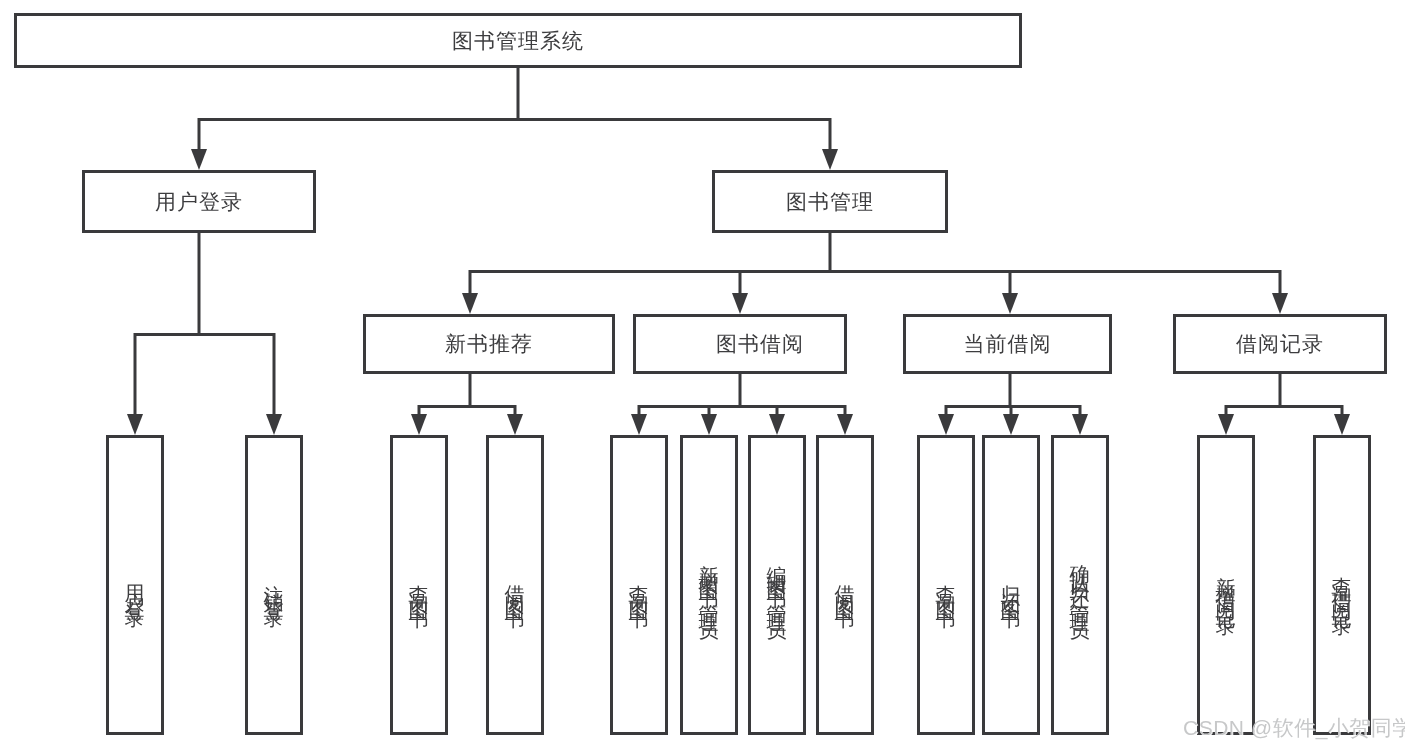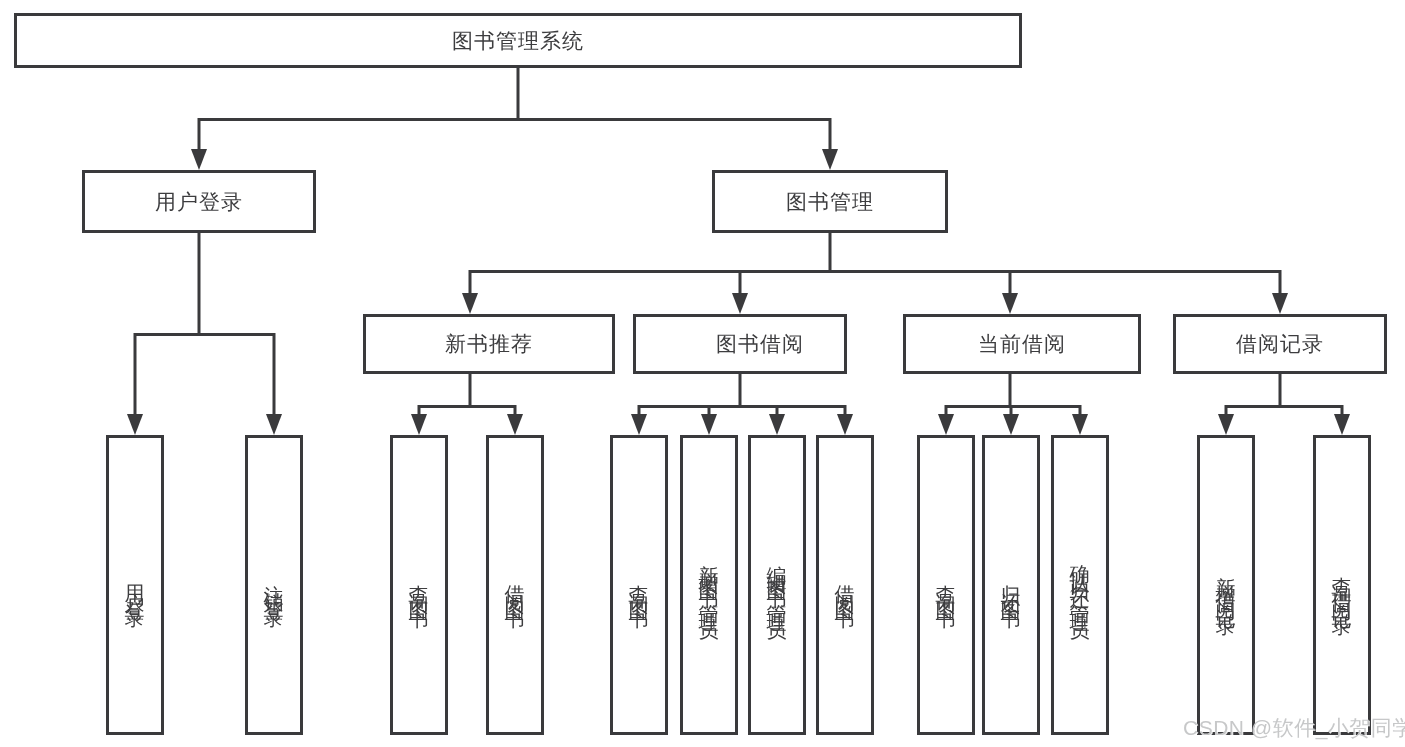--- a/index.html
+++ b/index.html
@@ -113,21 +113,21 @@
     </g>
   </svg>
 
   <div class="hbox" style="left:14px; top:13px; width:1008px; height:55px;">图书管理系统</div>
 
   <div class="hbox" style="left:82px; top:170px; width:234px; height:63px;">用户登录</div>
   <div class="hbox" style="left:712px; top:170px; width:236px; height:63px;">图书管理</div>
 
   <div class="hbox" style="left:363px; top:314px; width:252px; height:60px;">新书推荐</div>
   <div class="hbox" style="left:633px; top:314px; width:214px; height:60px;padding-left:40px;">图书借阅</div>
-  <div class="hbox" style="left:903px; top:314px; width:238px; height:60px;">当前借阅</div>
+  <div class="hbox" style="left:903px; top:314px; width:209px; height:60px;">当前借阅</div>
   <div class="hbox" style="left:1173px; top:314px; width:214px; height:60px;">借阅记录</div>
 
   <div class="vbox" style="left:106px;">
     <span class="vtext">用户登录</span>
   </div>
   <div class="vbox" style="left:245px;">
     <span class="vtext">注销登录</span>
   </div>
 
   <div class="vbox" style="left:390px;">

